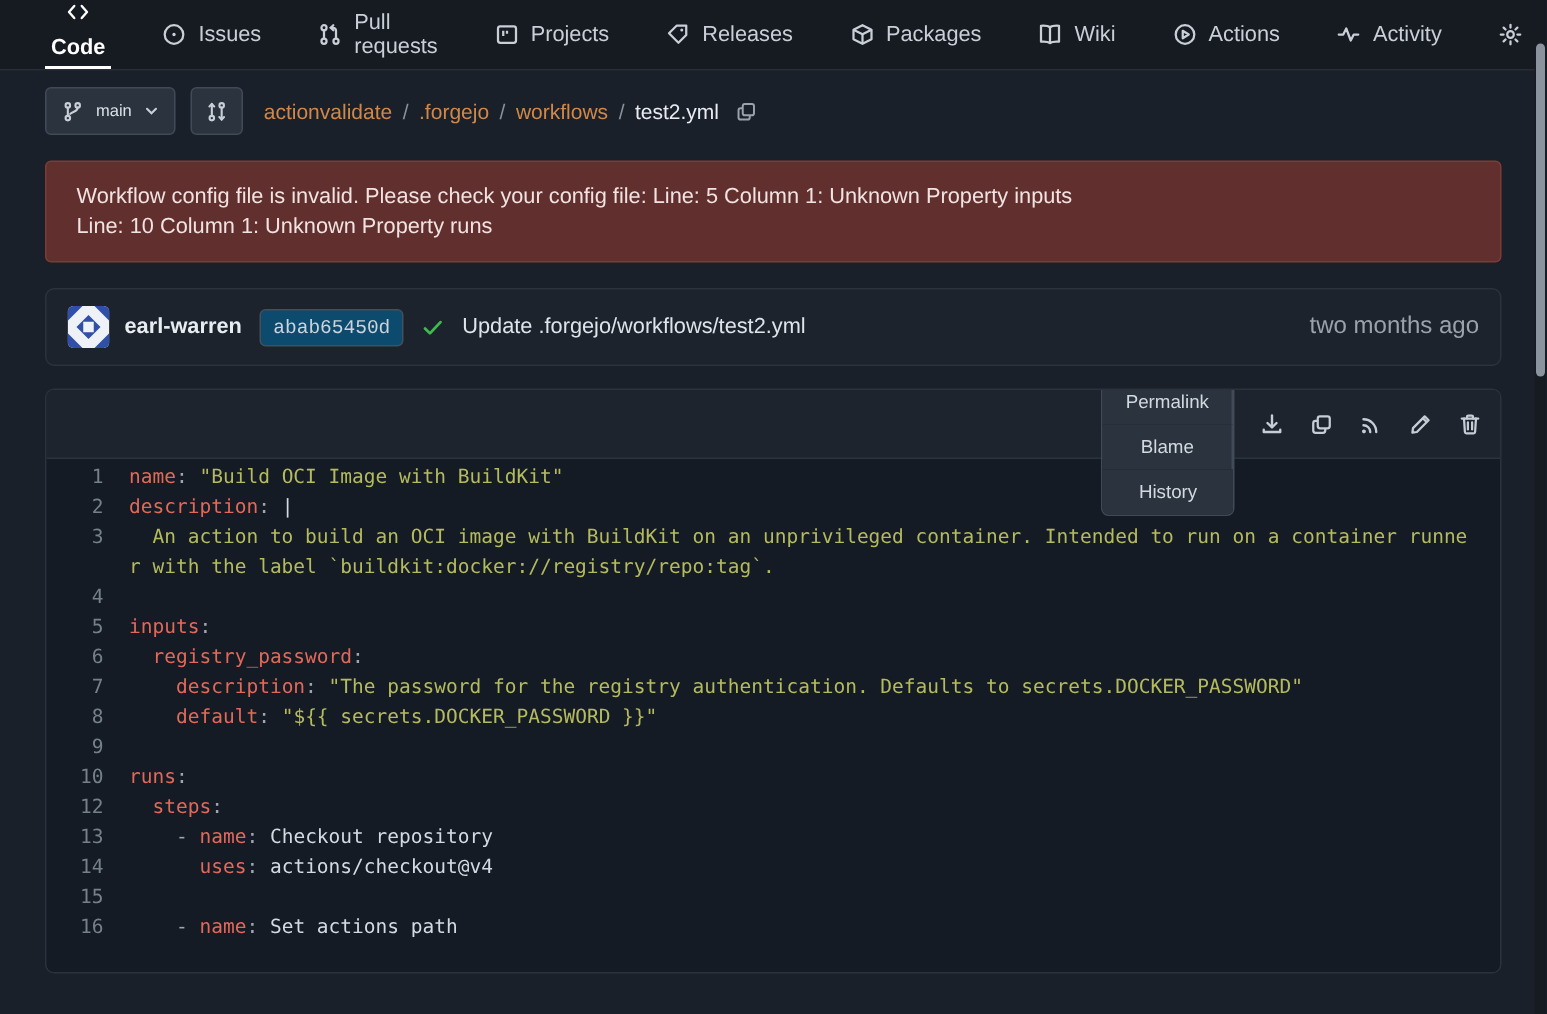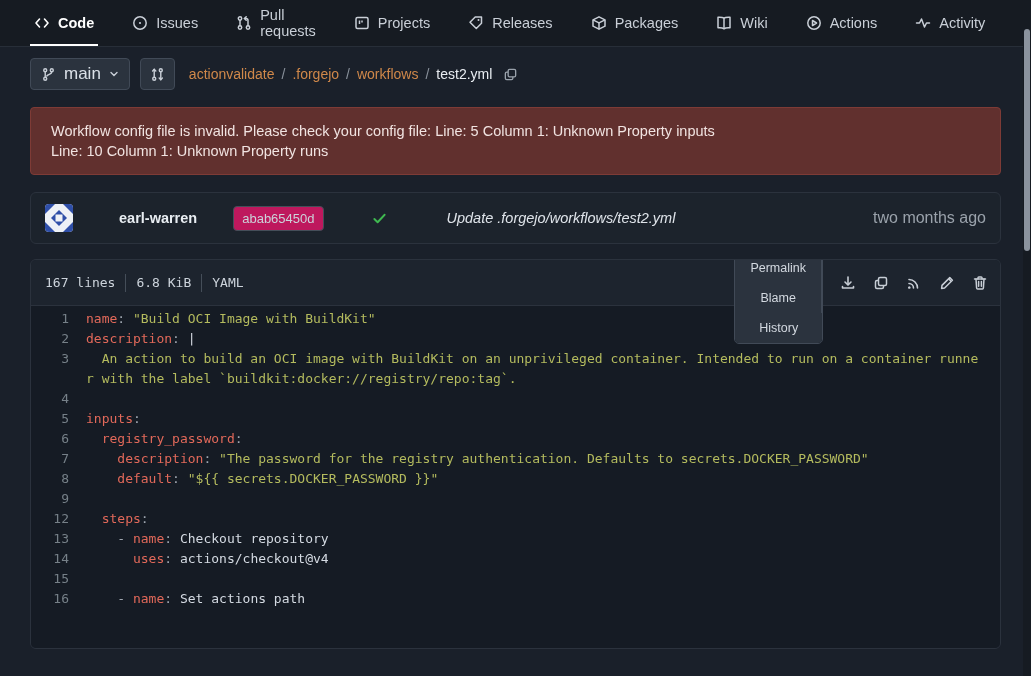--- a/index.html
+++ b/index.html
@@ -15,65 +15,65 @@
   
   .navbar {
     height:47px; background:#161b22; border-bottom:1px solid #272e38;
     display:flex; align-items:stretch; padding:0 30px 0 30px;
   }
   .nav-item {
     display:flex; align-items:center; gap:8px; padding:0 4px;
     margin-right:30px; color:#c9cfd7; font-size:14.5px; cursor:pointer;
     position:relative;
   }
-  .nav-item.active { color:#ffffff; font-weight:bold; }
+  .nav-item.active { color:#ffffff; font-weight:bold;flex-direction:column; }
   .nav-item.active::after {
     content:""; position:absolute; left:0; right:0; bottom:0; height:2px; background:#ffffff;
   }
   .nav-item.push-right { margin-left:auto; margin-right:0; }
   .nav-icon { width:16px; height:16px; flex:0 0 auto; }
   .nav-icon svg { stroke:#c9cfd7; }
   .nav-item.active .nav-icon svg { stroke:#ffffff; }
 
   
   .crumb-row {
     display:flex; align-items:center; padding:11px 30px 10px 30px; gap:10px;
   }
   .btn-chip {
     background:#2b333e; border:1px solid #414a57; border-radius:4px;
     display:flex; align-items:center; gap:8px; padding:6px 10px;
-    color:#dbe1e8; font-size:17px; cursor:pointer; height:32px;
+    color:#dbe1e8; font-size:11px; cursor:pointer; height:32px;
   }
   .btn-chip.square { padding:6px 9px; }
   .crumbs { display:flex; align-items:center; gap:7px; font-size:14px; margin-left:4px; }
   .crumb-link { color:#d0884a; cursor:pointer; text-decoration:none; }
   .crumb-sep { color:#8a919c; }
   .crumb-file { color:#e9edf2; }
   .crumb-copy { margin-left:4px; cursor:pointer; }
 
   
   .error-banner {
     margin:7px 30px 12px 30px; background:#61302e; border:1px solid #7e3b36;
     border-radius:4px; padding:13px 20px; color:#f1e3e1; font-size:14.5px; line-height:20px;
   }
 
   
   .commit-box {
     margin:17px 30px 0 30px; background:#1c232c; border:1px solid #2b323d;
-    border-radius:6px; height:52px; display:flex; align-items:center; padding:0 14px;gap:36px;
+    border-radius:6px; height:52px; display:flex; align-items:center; padding:0 14px;
   }
   .avatar { width:28px; height:28px; border-radius:4px; overflow:hidden; flex:0 0 auto; }
   .commit-author { font-weight:bold; color:#e8edf2; font-size:14.5px; margin-left:10px; }
   .hash-chip {
-    font-family:Liberation Sans, sans-serif; font-size:13px; color:#ccd3da;
-    background:#be185d; border:1px solid #454e59; border-radius:4px;
-    padding:4px 8px; cursor:pointer;
+    font-family:Liberation Mono, monospace; font-size:13px; color:#ccd3da;
+    background:#0c4a6e; border:1px solid #454e59; border-radius:4px;
+    padding:4px 8px; margin-left:12px; cursor:pointer;
   }
   .commit-check { margin-left:12px; }
-  .commit-msg { color:#dfe4ea; font-size:14.5px; margin-left:24px; cursor:pointer;font-style:italic; }
+  .commit-msg { color:#dfe4ea; font-size:14.5px; margin-left:12px; cursor:pointer; }
   .commit-time { margin-left:auto; color:#9aa2ab; font-size:16px; }
 
   
   .file-box {
     margin:15px 30px 0 30px; border:1px solid #2b323d; border-radius:6px;
     overflow:hidden; height:390px;
   }
   .file-header {
     height:46px; background:#1d242e; border-bottom:1px solid #2b323d;
     display:flex; align-items:center; padding:0 12px 0 14px;
@@ -293,27 +293,20 @@
     <svg width="15" height="15" viewBox="0 0 16 16" fill="none" stroke="#3fb950" stroke-width="2" stroke-linecap="round" stroke-linejoin="round">
         <path d="M2.5 8.5 L6 12 L13.5 4"></path>
       </svg>
   </span>
   <span class="commit-msg">Update .forgejo/workflows/test2.yml</span>
   <span class="commit-time">two months ago</span>
 </div>
 
 <div class="file-box">
   <div class="file-header">
-    <div class="file-meta">
-      <span>167 lines</span>
-      <span class="meta-div"></span>
-      <span>6.8 KiB</span>
-      <span class="meta-div"></span>
-      <span>YAML</span>
-    </div>
     <div class="seg-group">
       <button class="seg-btn">Raw</button>
       <button class="seg-btn">Permalink</button>
       <button class="seg-btn">Blame</button>
       <button class="seg-btn">History</button>
     </div>
     <span class="icon-btn">
       <svg width="16" height="16" viewBox="0 0 16 16" fill="none" stroke-width="1.6" stroke-linecap="round" stroke-linejoin="round">
           <path d="M8 2 V9.5"></path>
           <path d="M5 7 L8 10 L11 7"></path>
@@ -379,20 +372,24 @@
       </div>
       <div class="code-row">
         <span class="code-ln">8</span>
         <span class="code-lc"><span class="tok-p">    </span><span class="tok-k">default</span><span class="tok-p">: </span><span class="tok-s">"${{ secrets.DOCKER_PASSWORD }}"</span></span>
       </div>
       <div class="code-row">
         <span class="code-ln">9</span>
         <span class="code-lc"></span>
       </div>
       <div class="code-row">
+        <span class="code-ln">10</span>
+        <span class="code-lc"><span class="tok-k">runs</span><span class="tok-p">:</span></span>
+      </div>
+      <div class="code-row">
         <span class="code-ln">12</span>
         <span class="code-lc"><span class="tok-p">  </span><span class="tok-k">steps</span><span class="tok-p">:</span></span>
       </div>
       <div class="code-row">
         <span class="code-ln">13</span>
         <span class="code-lc"><span class="tok-p">    - </span><span class="tok-k">name</span><span class="tok-p">: </span><span class="tok-v">Checkout repository</span></span>
       </div>
       <div class="code-row">
         <span class="code-ln">14</span>
         <span class="code-lc"><span class="tok-p">      </span><span class="tok-k">uses</span><span class="tok-p">: </span><span class="tok-v">actions/checkout@v4</span></span>

